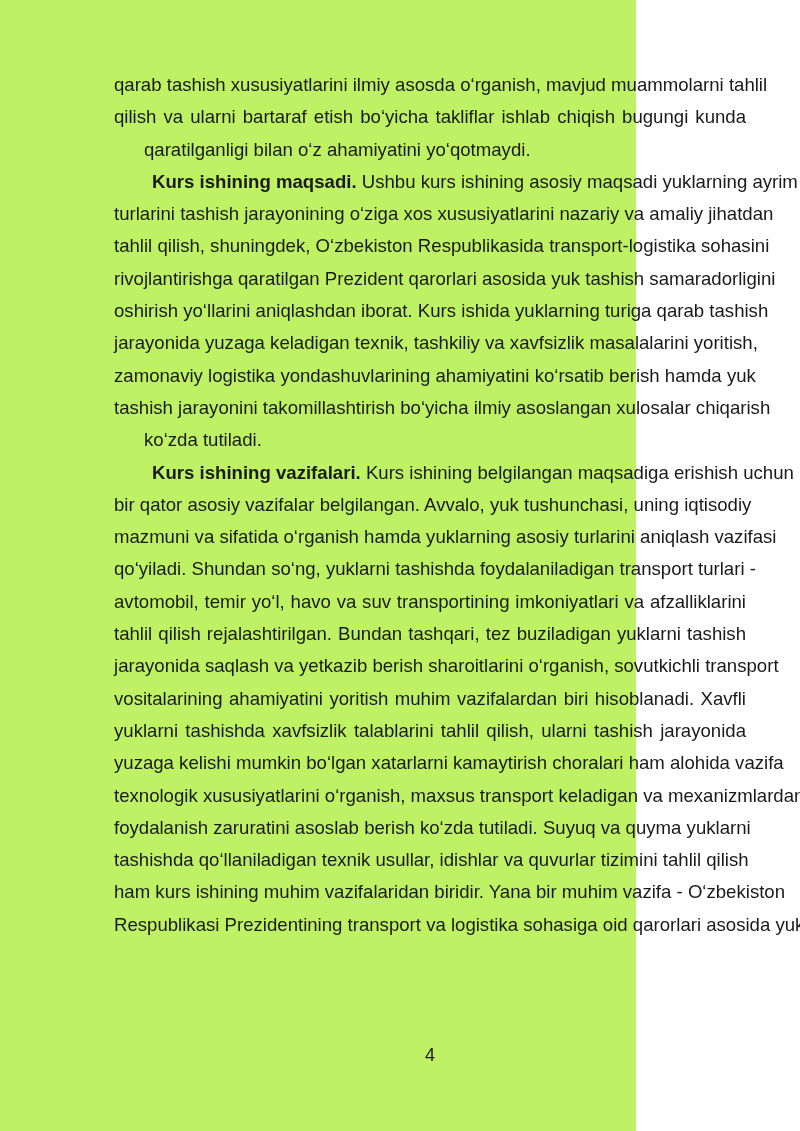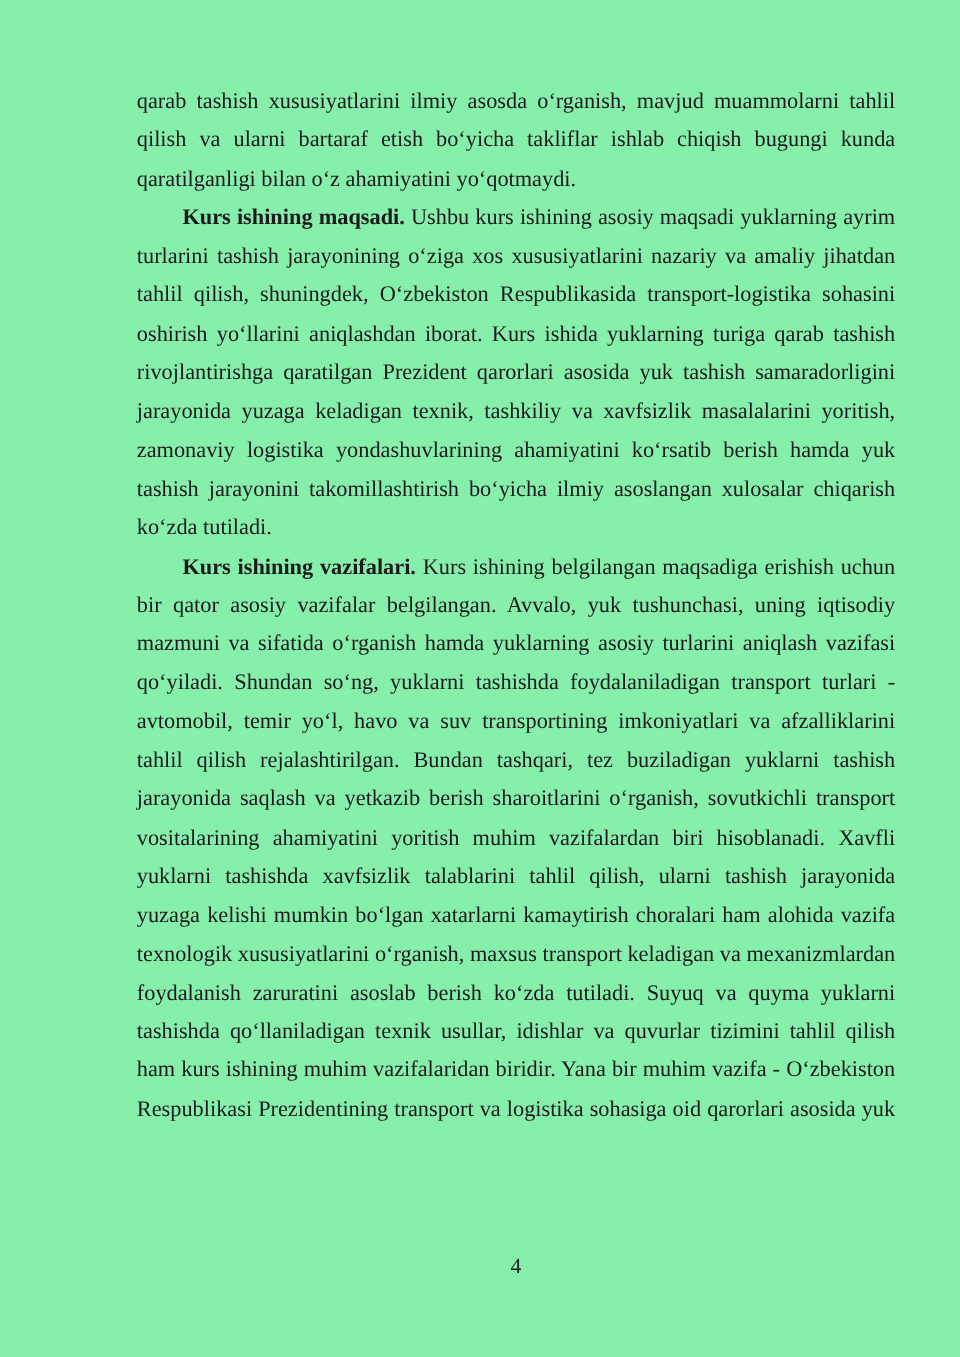--- a/index.html
+++ b/index.html
@@ -5,24 +5,24 @@
   html, body {
     margin: 0;
     padding: 0;
     width: 800px;
     height: 1131px;
     background: #ffffff;
     overflow: hidden;
   }
   .page {
     position: relative;
-    width: 800px;
+    width: 636px;
     height: 1131px;
-    background: #86efac;
-    font-family: Liberation Serif, serif;
+    background: #bef264;
+    font-family: Liberation Sans, sans-serif;
     color: #1a1a1a;
   }
   .textblock {
     position: absolute;
     left: 114px;
     top: 69px;
     width: 632px;
   }
   .para {
     margin: 0;
@@ -34,20 +34,21 @@
     line-height: 32.3px;
     white-space: nowrap;
     text-align: justify;
     text-align-last: justify;
   }
   .line.indent {
     text-indent: 38px;
   }
   .line.end {
     text-align-last: left;
+    margin-left: 30px;
   }
   .lead {
     font-weight: bold;
   }
   .footer {
     position: absolute;
     left: 114px;
     top: 1044px;
     width: 632px;
     text-align: center;
@@ -67,22 +68,22 @@
     <p class="para">
       <span class="line">qarab tashish xususiyatlarini ilmiy asosda o‘rganish, mavjud muammolarni tahlil</span>
       <span class="line">qilish va ularni bartaraf etish bo‘yicha takliflar ishlab chiqish bugungi kunda</span>
       <span class="line end">qaratilganligi bilan o‘z ahamiyatini yo‘qotmaydi.</span>
     </p>
 
     <p class="para">
       <span class="line indent"><b class="lead">Kurs ishining maqsadi.</b><span> Ushbu kurs ishining asosiy maqsadi yuklarning ayrim</span></span>
       <span class="line">turlarini tashish jarayonining o‘ziga xos xususiyatlarini nazariy va amaliy jihatdan</span>
       <span class="line">tahlil qilish, shuningdek, O‘zbekiston Respublikasida transport-logistika sohasini</span>
+      <span class="line">rivojlantirishga qaratilgan Prezident qarorlari asosida yuk tashish samaradorligini</span>
       <span class="line">oshirish yo‘llarini aniqlashdan iborat. Kurs ishida yuklarning turiga qarab tashish</span>
-      <span class="line">rivojlantirishga qaratilgan Prezident qarorlari asosida yuk tashish samaradorligini</span>
       <span class="line">jarayonida yuzaga keladigan texnik, tashkiliy va xavfsizlik masalalarini yoritish,</span>
       <span class="line">zamonaviy logistika yondashuvlarining ahamiyatini ko‘rsatib berish hamda yuk</span>
       <span class="line">tashish jarayonini takomillashtirish bo‘yicha ilmiy asoslangan xulosalar chiqarish</span>
       <span class="line end">ko‘zda tutiladi.</span>
     </p>
 
     <p class="para">
       <span class="line indent"><b class="lead">Kurs ishining vazifalari.</b><span> Kurs ishining belgilangan maqsadiga erishish uchun</span></span>
       <span class="line">bir qator asosiy vazifalar belgilangan. Avvalo, yuk tushunchasi, uning iqtisodiy</span>
       <span class="line">mazmuni va sifatida o‘rganish hamda yuklarning asosiy turlarini aniqlash vazifasi</span>

